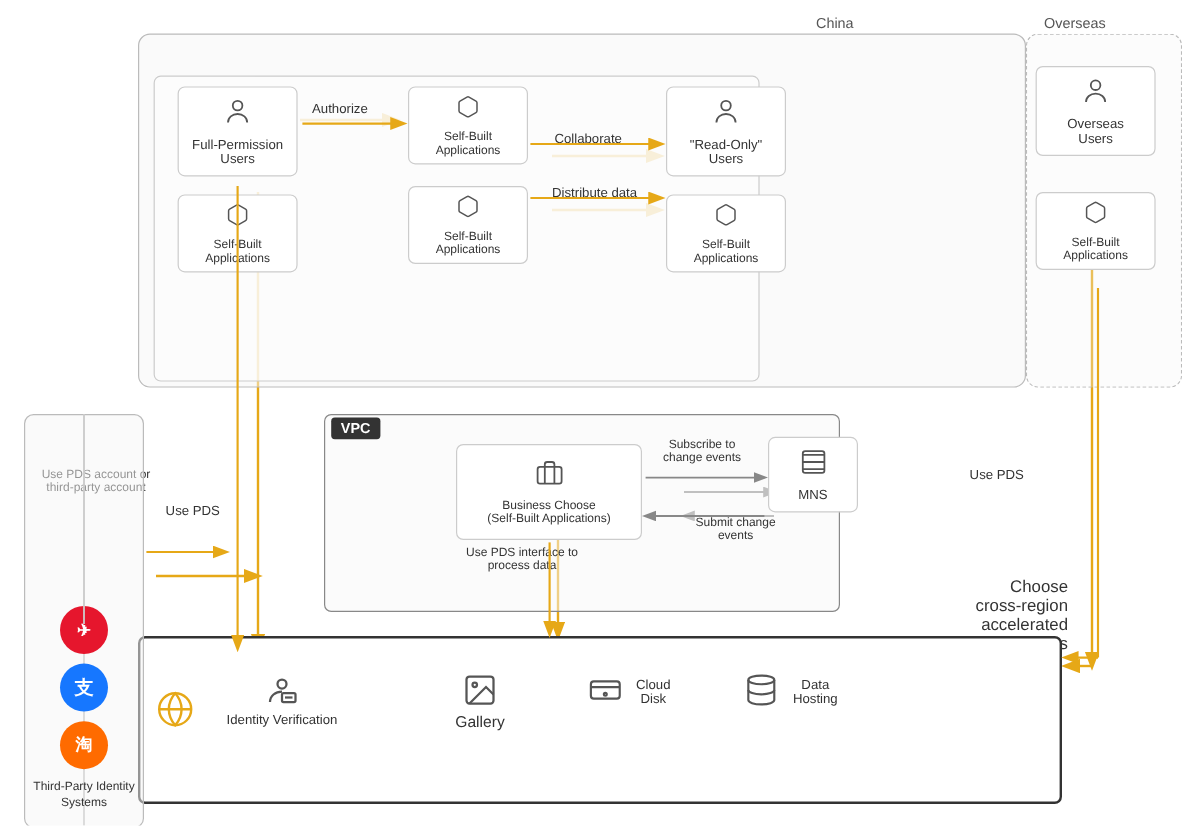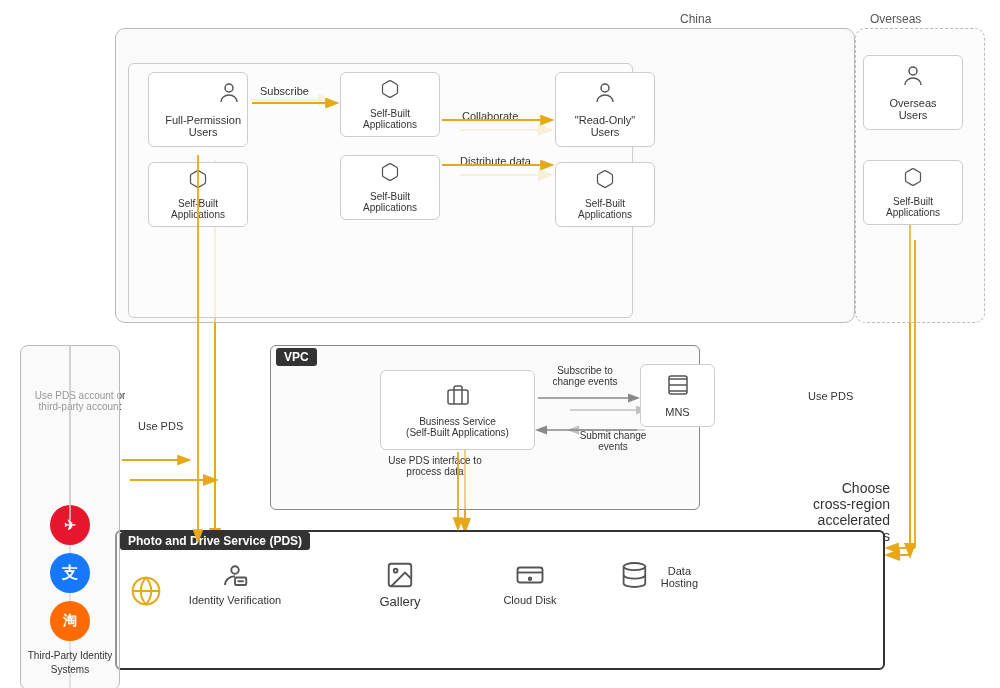--- a/index.html
+++ b/index.html
@@ -234,21 +234,21 @@
 
   <span class="region-label" style="top:12px; left:680px;">China</span>
   <span class="region-label" style="top:12px; left:870px;">Overseas</span>
 
   <div class="region-china"></div>
 
   <div class="region-overseas"></div>
 
   <div class="inner-region" style="position:absolute; top:63px; left:128px; width:505px; height:255px;"></div>
 
-  <div class="card" style="top:72px; left:148px; width:100px; height:75px;align-items:flex-end;">
+  <div class="card" style="top:72px; left:148px; width:100px; height:75px;">
     <div class="card-icon">
       <svg width="24" height="24" viewBox="0 0 24 24" fill="none" stroke="#555" stroke-width="1.5">
         <circle cx="12" cy="7" r="4"></circle>
         <path d="M4 21c0-4 3.6-7 8-7s8 3 8 7"></path>
       </svg>
     </div>
     <div style="font-size:11px; color:#333; white-space:pre-line; text-align:center;">Full-Permission
 Users</div>
   </div>
 
@@ -317,38 +317,38 @@
   <div class="card" style="top:160px; left:863px; width:100px; height:65px;">
     <div class="card-icon">
       <svg width="20" height="20" viewBox="0 0 24 24" fill="none" stroke="#555" stroke-width="1.5">
         <path d="M21 16V8a2 2 0 0 0-1-1.73l-7-4a2 2 0 0 0-2 0l-7 4A2 2 0 0 0 3 8v8a2 2 0 0 0 1 1.73l7 4a2 2 0 0 0 2 0l7-4A2 2 0 0 0 21 16z"></path>
       </svg>
     </div>
     <div style="font-size:10px; color:#333; text-align:center;">Self-Built
 Applications</div>
   </div>
 
-  <div class="arrow-label" style="top:85px; left:260px;">Subscribe</div>
+  <div class="arrow-label" style="top:85px; left:260px;">Authorize</div>
 
   <div class="arrow-label" style="top:110px; left:462px;">Collaborate</div>
 
   <div class="arrow-label" style="top:155px; left:460px;">Distribute
 data</div>
 
   <div class="vpc-box"></div>
   <div class="vpc-label">VPC</div>
 
   <div class="card" style="top:370px; left:380px; width:155px; height:80px;">
     <div class="card-icon">
       <svg width="24" height="24" viewBox="0 0 24 24" fill="none" stroke="#555" stroke-width="1.5">
         <rect x="2" y="7" width="20" height="14" rx="2" ry="2"></rect>
         <path d="M16 21V5a2 2 0 0 0-2-2h-4a2 2 0 0 0-2 2v16"></path>
       </svg>
     </div>
-    <div style="font-size:10px; color:#333; text-align:center; white-space:pre-line;">Business Service
+    <div style="font-size:10px; color:#333; text-align:center; white-space:pre-line;">Business Choose
 (Self-Built Applications)</div>
   </div>
 
   <div class="card" style="top:364px; left:640px; width:75px; height:63px;">
     <div class="card-icon">
       <svg width="24" height="24" viewBox="0 0 24 24" fill="none" stroke="#555" stroke-width="1.5">
         <path d="M3 6h18M3 12h18M3 18h18"></path>
         <rect x="3" y="3" width="18" height="18" rx="2"></rect>
       </svg>
     </div>
@@ -374,21 +374,20 @@
 account</div>
 
   <div class="arrow-label" style="top:390px; left:808px; font-size:11px; text-align:right;">Use PDS</div>
 
   <div class="arrow-label" style="top:480px; left:800px; font-size:14px; text-align:right; width:90px;">Choose
 cross-region
 accelerated
 networks</div>
 
   <div class="pds-box"></div>
-  <div class="pds-label">Photo and Drive Service (PDS)</div>
 
   <div style="position:absolute; top:575px; left:130px; display:flex; flex-direction:column; align-items:center;">
     <svg width="32" height="32" viewBox="0 0 24 24" fill="none" stroke="#e6a817" stroke-width="1.5">
       <circle cx="12" cy="12" r="10"></circle>
       <line x1="2" y1="12" x2="22" y2="12"></line>
       <path d="M12 2a15.3 15.3 0 0 1 4 10 15.3 15.3 0 0 1-4 10 15.3 15.3 0 0 1-4-10 15.3 15.3 0 0 1 4-10z"></path>
     </svg>
   </div>
 
   <div style="position:absolute; top:560px; left:180px; display:flex; flex-direction:column; align-items:center; width:110px;">
@@ -403,21 +402,21 @@
 
   <div style="position:absolute; top:560px; left:360px; display:flex; flex-direction:column; align-items:center; width:80px;">
     <svg width="30" height="30" viewBox="0 0 24 24" fill="none" stroke="#555" stroke-width="1.5">
       <rect x="3" y="3" width="18" height="18" rx="2"></rect>
       <circle cx="8.5" cy="8.5" r="1.5"></circle>
       <polyline points="21 15 16 10 5 21"></polyline>
     </svg>
     <div style="font-size:13px; color:#333; text-align:left; margin-top:4px;">Gallery</div>
   </div>
 
-  <div style="position:absolute; top:560px; left:490px; display:flex; flex-direction:column; align-items:center; width:80px;">
+  <div style="position:absolute; top:560px; left:490px; display:flex; flex-direction:row; align-items:center; width:80px;">
     <svg width="30" height="30" viewBox="0 0 24 24" fill="none" stroke="#555" stroke-width="1.5">
       <rect x="2" y="6" width="20" height="12" rx="2"></rect>
       <line x1="2" y1="10" x2="22" y2="10"></line>
       <circle cx="12" cy="15" r="1"></circle>
     </svg>
     <div style="font-size:11px; color:#333; text-align:center; margin-top:4px;">Cloud Disk</div>
   </div>
 
   <div style="position:absolute; top:560px; left:620px; display:flex; flex-direction:row; align-items:center; width:90px;">
     <svg width="30" height="30" viewBox="0 0 24 24" fill="none" stroke="#555" stroke-width="1.5">

